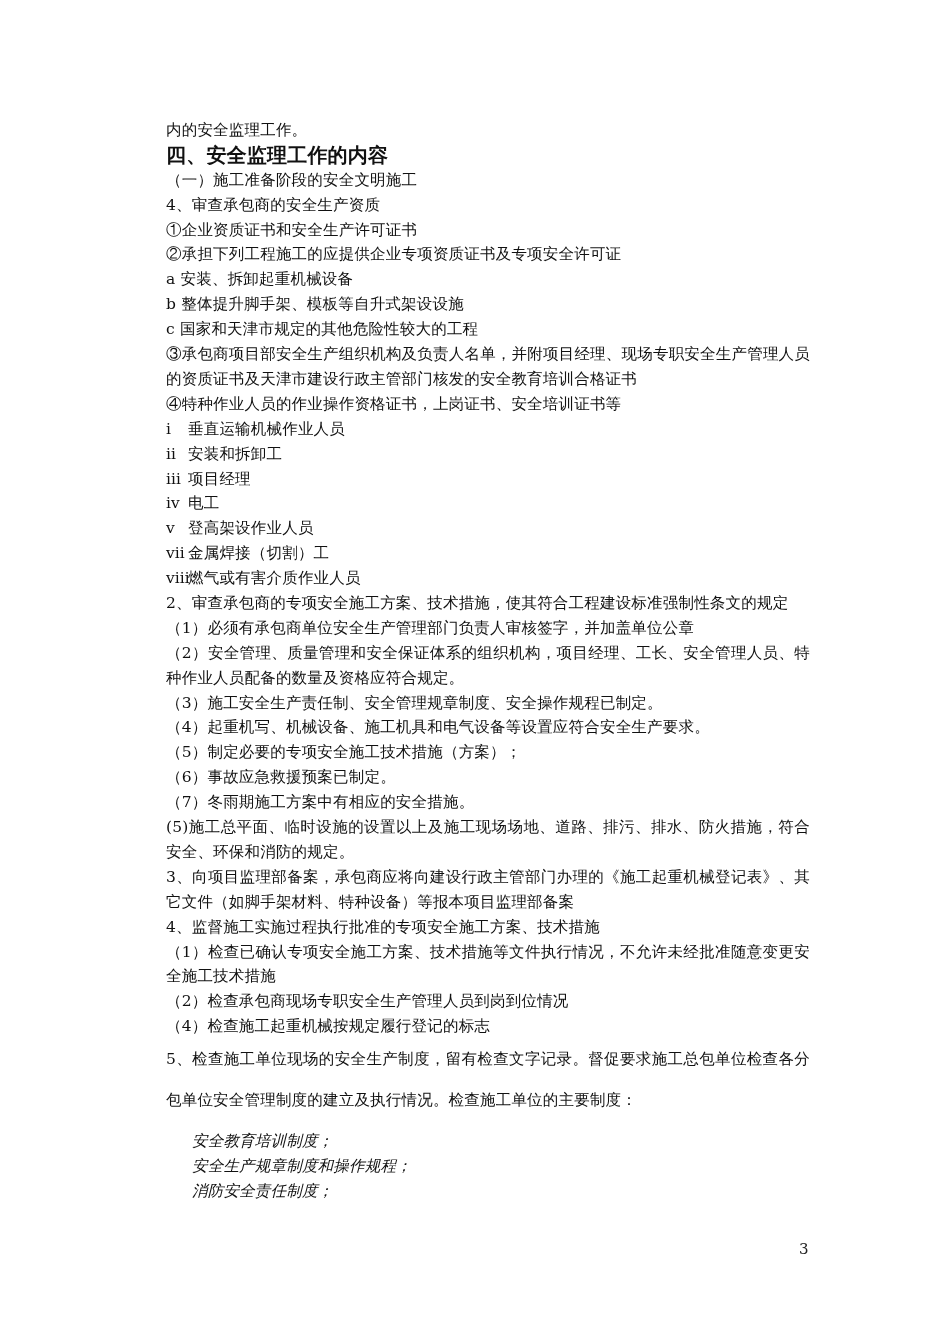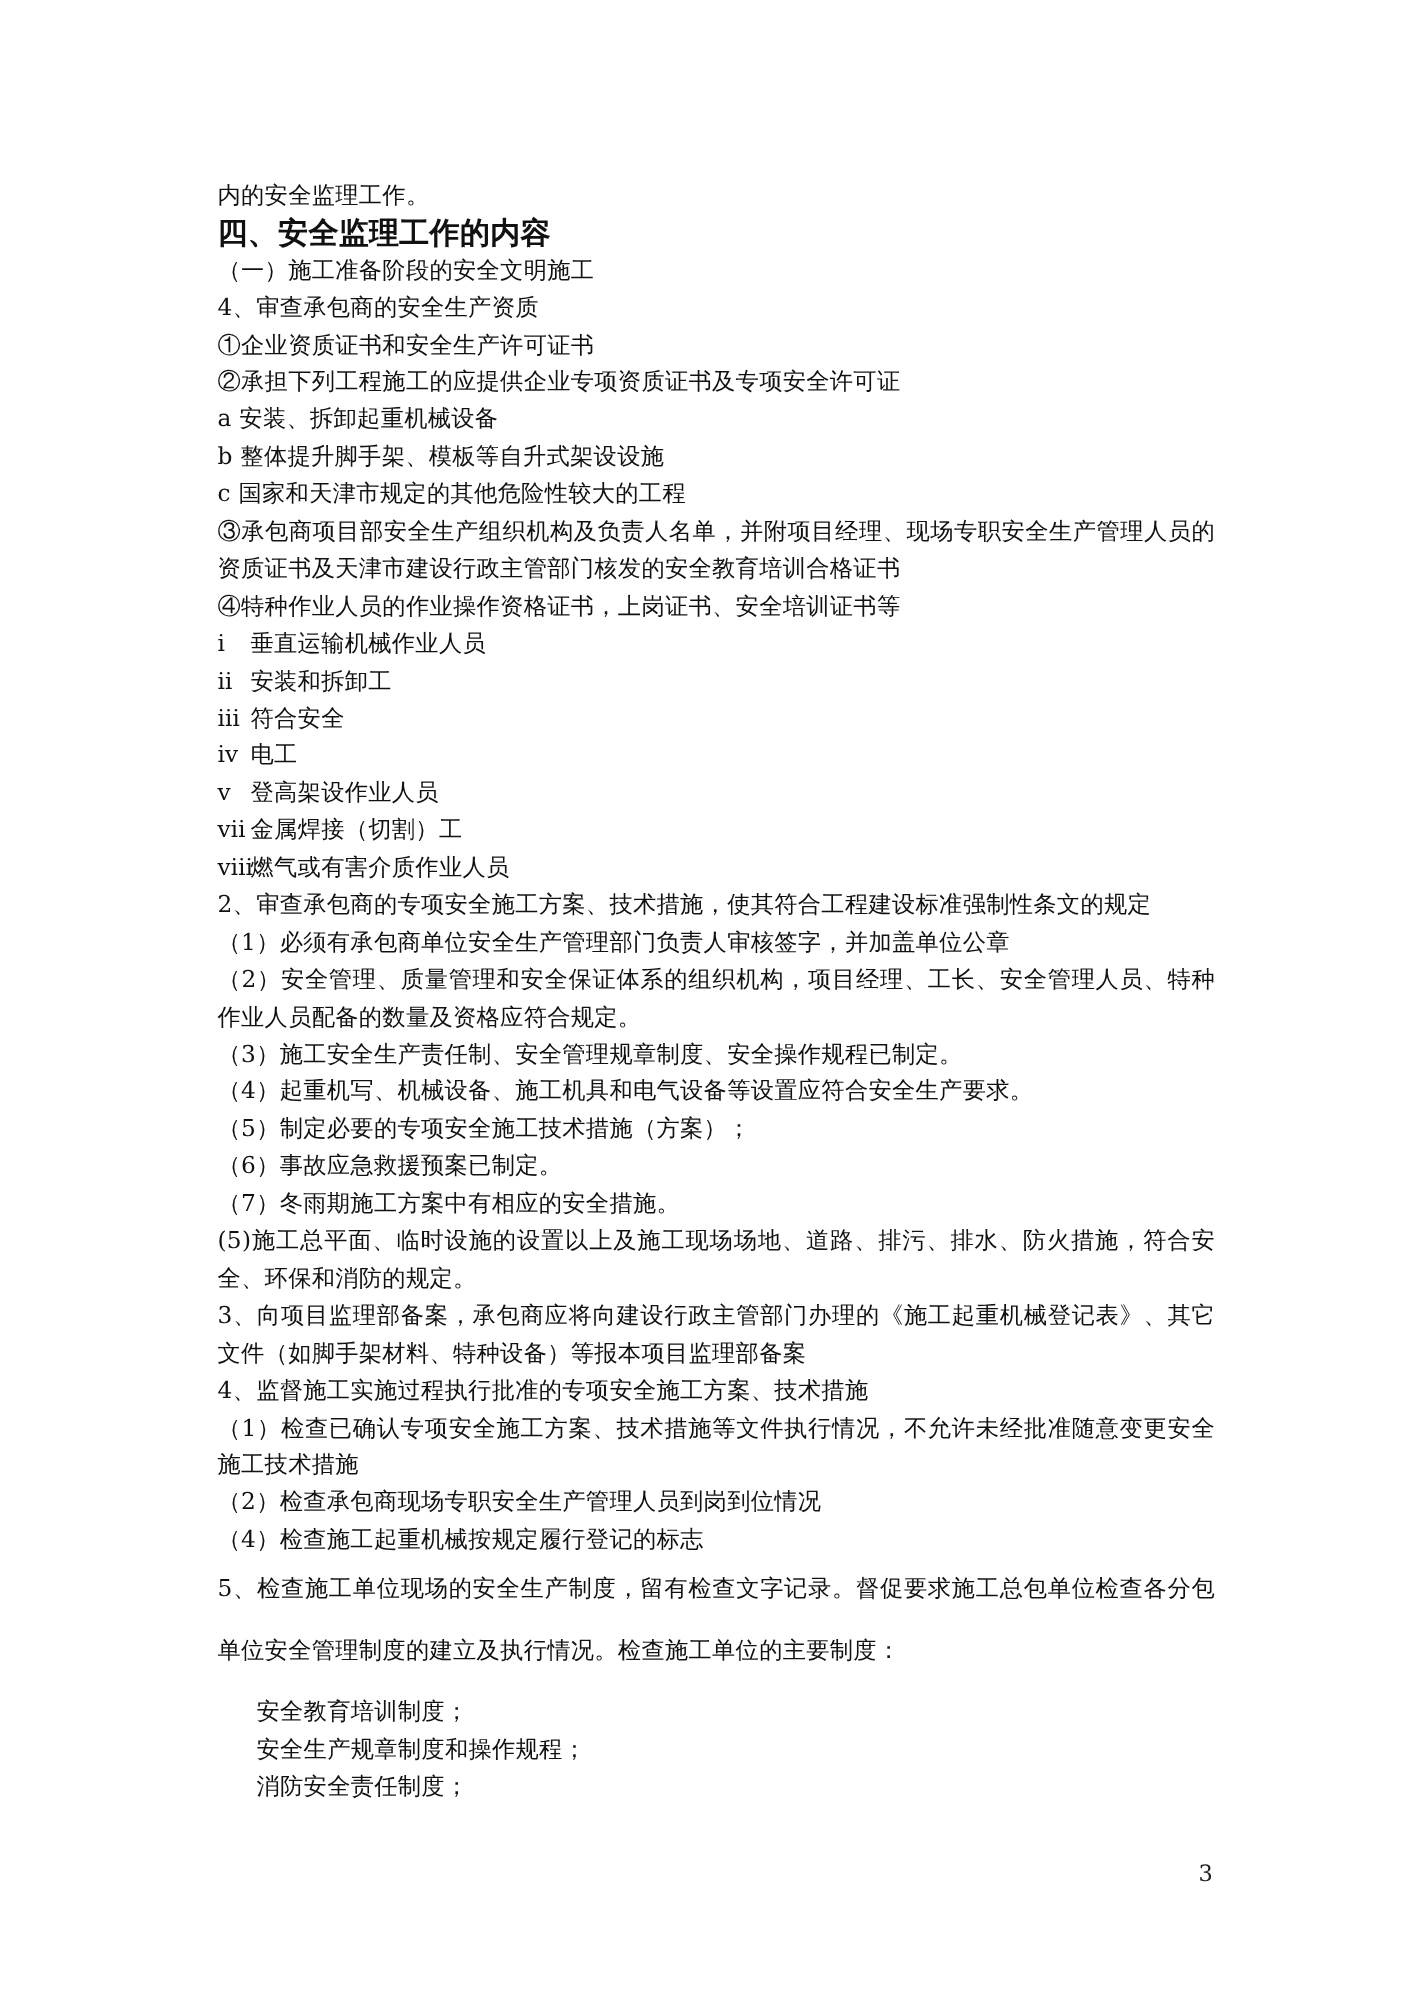--- a/index.html
+++ b/index.html
@@ -1,22 +1,22 @@
 <!DOCTYPE html>
 <html><head>
 <meta charset="utf-8">
 <style>
   html, body { margin: 0; padding: 0; background: #ffffff; }
   body { width: 950px; height: 1344px; position: relative; overflow: hidden;
          font-family: "DejaVu Serif", "Liberation Serif", serif; color: #111; }
   .page { position: absolute; left: 145px; top: 118px; width: 665px; }
-  .line { font-size: 15.5px; line-height: 24.9px; height: 24.9px; white-space: nowrap; overflow: visible; letter-spacing: 0.2px; }
+  .line { font-size: 15.5px; line-height: 24.9px; height: 24.9px; white-space: nowrap; overflow: visible; letter-spacing: 0.2px; margin-left: 21px; }
   .heading { font-weight: bold; font-size: 20px; }
   .wrap { white-space: normal; height: auto; text-align: justify; }
-  .indent { padding-left: 26px; }
+  .indent { padding-left: 26px; font-style: italic; }
   .roman { display: inline-block; width: 22px; text-align: left; }
   .tall { line-height: 41px; }
   .page-number { position: absolute; left: 799px; top: 1240px; font-size: 15px; color: #222; }
 </style>
 </head>
 <body>
 
 <div class="page">
   <div class="line">内的安全监理工作。</div>
   <div class="line heading">四、安全监理工作的内容</div>
@@ -25,21 +25,21 @@
   <div class="line">①企业资质证书和安全生产许可证书</div>
   <div class="line">②承担下列工程施工的应提供企业专项资质证书及专项安全许可证</div>
   <div class="line">a 安装、拆卸起重机械设备</div>
   <div class="line">b 整体提升脚手架、模板等自升式架设设施</div>
   <div class="line">c 国家和天津市规定的其他危险性较大的工程</div>
   <div class="line wrap">③承包商项目部安全生产组织机构及负责人名单，并附项目经理、现场专职安全生产管理人员的资质证书及天津市建设行政主管部门核发的安全教育培训合格证书</div>
   <div class="line">④特种作业人员的作业操作资格证书，上岗证书、安全培训证书等</div>
 
   <div class="line"><span class="roman">ⅰ</span><span>垂直运输机械作业人员</span></div>
   <div class="line"><span class="roman">ⅱ</span><span>安装和拆卸工</span></div>
-  <div class="line"><span class="roman">ⅲ</span><span>符合安全</span></div>
+  <div class="line"><span class="roman">ⅲ</span><span>项目经理</span></div>
   <div class="line"><span class="roman">ⅳ</span><span>电工</span></div>
   <div class="line"><span class="roman">ⅴ</span><span>登高架设作业人员</span></div>
   <div class="line"><span class="roman">ⅶ</span><span>金属焊接（切割）工</span></div>
   <div class="line"><span class="roman">ⅷ</span><span>燃气或有害介质作业人员</span></div>
 
   <div class="line">2、审查承包商的专项安全施工方案、技术措施，使其符合工程建设标准强制性条文的规定</div>
   <div class="line">（1）必须有承包商单位安全生产管理部门负责人审核签字，并加盖单位公章</div>
   <div class="line wrap">（2）安全管理、质量管理和安全保证体系的组织机构，项目经理、工长、安全管理人员、特种作业人员配备的数量及资格应符合规定。</div>
   <div class="line">（3）施工安全生产责任制、安全管理规章制度、安全操作规程已制定。</div>
   <div class="line">（4）起重机写、机械设备、施工机具和电气设备等设置应符合安全生产要求。</div>

